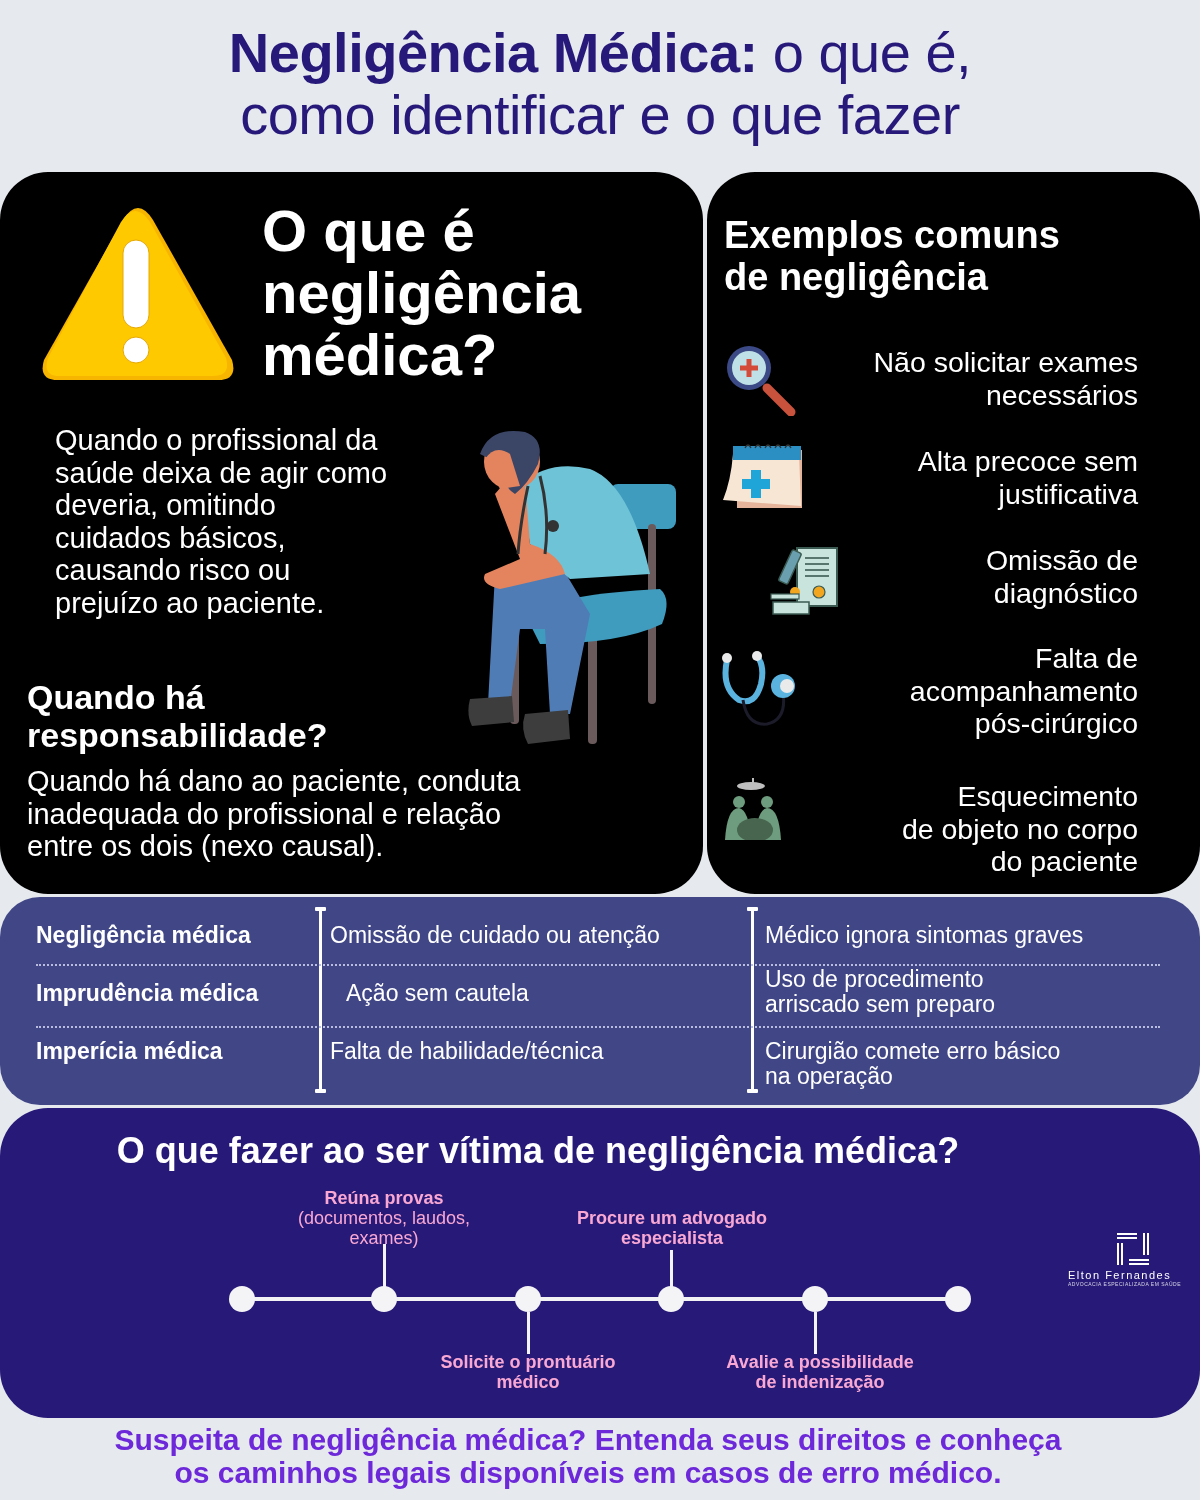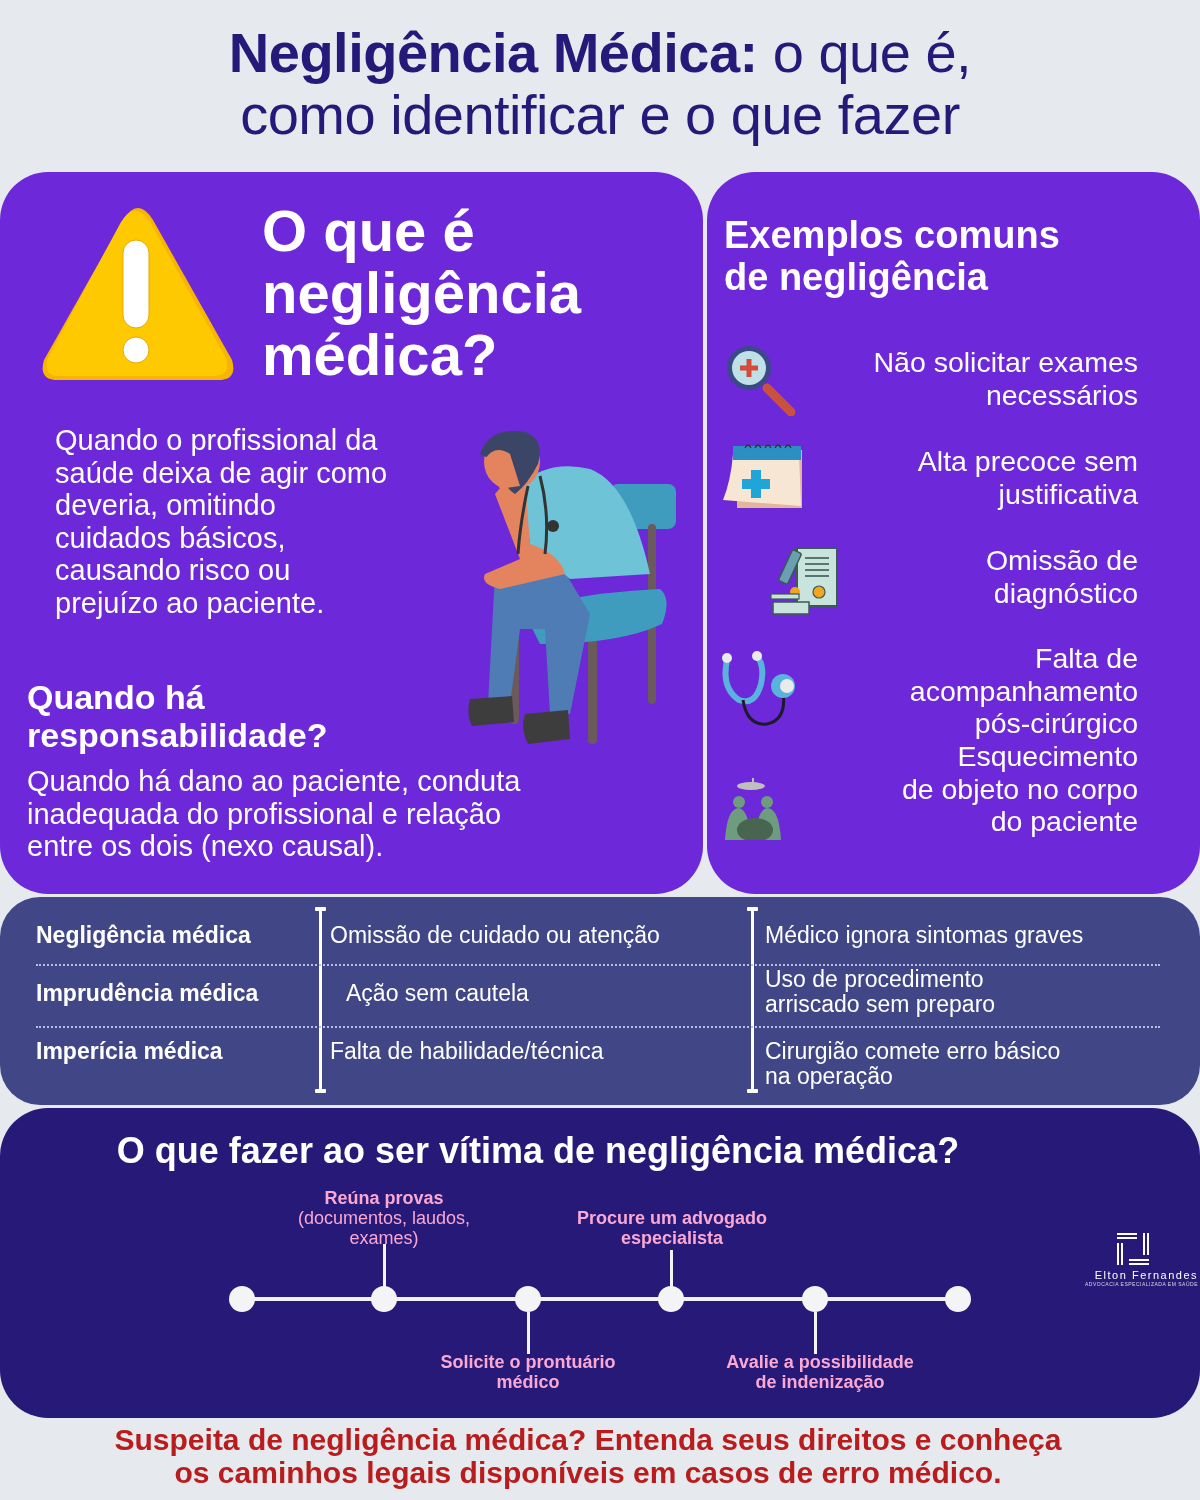--- a/index.html
+++ b/index.html
@@ -1,21 +1,21 @@
 <!DOCTYPE html>
 <html><head>
 <meta charset="utf-8">
 <style>
   html, body { margin:0; padding:0; }
   body { width:1200px; height:1500px; background:#e6e9ee; position:relative; overflow:hidden;
          font-family:"Liberation Sans", sans-serif; color:#26197a; }
   .title { position:absolute; left:0; top:22px; width:1200px; text-align:center; color:#27197a;
            font-size:56px; line-height:62px; letter-spacing:-0.5px; }
   .title b { font-weight:700; }
-  .panel { position:absolute; background:#6d28d9; color:#fff; }
+  .panel { position:absolute; background:#000000; color:#fff; }
   .left { left:0; top:172px; width:703px; height:722px; border-radius:48px; }
   .right { left:707px; top:172px; width:493px; height:722px; border-radius:48px; }
   .warn { position:absolute; left:38px; top:28px; width:200px; height:182px; }
   .h-what { position:absolute; left:262px; top:28px; font-size:58px; line-height:62px; font-weight:700; color:#fff; }
   .p1 { position:absolute; left:27px; top:252px; width:440px; font-size:29px; line-height:32.5px; color:#fff;margin-left:28px; }
   .figure { position:absolute; left:440px; top:242px; width:240px; height:340px; }
   .h-resp { position:absolute; left:27px; top:506px; font-size:34px; line-height:38px; font-weight:700; color:#fff; }
   .p2 { position:absolute; left:27px; top:593px; width:660px; font-size:29px; line-height:32.5px; color:#fff; }
   .h-ex { position:absolute; left:17px; top:42px; font-size:38px; line-height:42px; font-weight:700; color:#fff; }
   .ex-item { position:absolute; left:0; width:431px; color:#fff; font-size:28.5px; line-height:32.5px; text-align:right; }
@@ -28,25 +28,25 @@
   .vbar { position:absolute; width:3px; background:#fff; }
   .vbar::before, .vbar::after { content:""; position:absolute; left:-4px; width:11px; height:4px; background:#fff; border-radius:1px; }
   .vbar::before { top:0; } .vbar::after { bottom:0; }
   .steps { position:absolute; left:0; top:1108px; width:1200px; height:310px; background:#271977; border-radius:48px; }
   .h-steps { position:absolute; left:0; top:22px; width:1076px; text-align:center; font-size:36px; font-weight:700; color:#fff; }
   .line { position:absolute; left:242px; top:189px; width:716px; height:4px; background:#f2f2f4; }
   .node { position:absolute; width:26px; height:26px; border-radius:50%; background:#f4f4f6; top:178px; }
   .stem { position:absolute; width:3px; background:#f4f4f6; }
   .slabel { position:absolute; text-align:center; color:#f9a8d4; font-size:18px; line-height:20px; }
   .slabel b { font-weight:700; }
-  .logo { position:absolute; left:1068px; top:125px; width:130px; text-align:right; color:#fff; }
+  .logo { position:absolute; left:1068px; top:125px; width:130px; text-align:left; color:#fff; }
   .logo .mark { width:32px; height:32px; margin:0 auto 4px; position:relative; }
   .logo .name { font-size:11px; letter-spacing:1.5px; }
   .logo .sub { font-size:5px; letter-spacing:0.5px; opacity:.8; }
-  .footer { position:absolute; left:0; top:1423px; width:1176px; text-align:center; font-size:30px; line-height:33px; font-weight:700; color:#b91c1c; }
+  .footer { position:absolute; left:0; top:1423px; width:1176px; text-align:center; font-size:30px; line-height:33px; font-weight:700; color:#6d28d9; }
 </style>
 </head>
 <body>
 
 <div class="title">
   <div><b>Negligência Médica:</b><span> o que é,</span></div>
   <div>como identificar e o que fazer</div>
 </div>
 
 <div class="panel left">
@@ -176,21 +176,21 @@
 
   <svg class="ex-icon" style="left:14px;top:606px;width:70px;height:62px" viewBox="0 0 70 62">
     <ellipse cx="30" cy="8" rx="14" ry="4" fill="#bfbfbf"></ellipse>
     <line x1="32" y1="0" x2="32" y2="5" stroke="#bfbfbf" stroke-width="2"></line>
     <circle cx="18" cy="24" r="6" fill="#6d9c7e"></circle>
     <circle cx="46" cy="24" r="6" fill="#6d9c7e"></circle>
     <path d="M4 62 Q6 30 18 30 Q28 32 30 62 Z" fill="#6d9c7e"></path>
     <path d="M34 62 Q36 32 46 30 Q58 30 60 62 Z" fill="#6d9c7e"></path>
     <ellipse cx="34" cy="52" rx="18" ry="12" fill="#48654f"></ellipse>
   </svg>
-  <div class="ex-item" style="top:568px;padding-left:84px;box-sizing:border-box">
+  <div class="ex-item" style="top:608px;padding-left:84px;box-sizing:border-box">
     <div>Esquecimento</div>
     <div>de objeto no corpo</div>
     <div>do paciente</div>
   </div>
 </div>
 
 <div class="table-panel">
   <div class="vbar" style="left:319px;top:10px;height:186px"></div>
   <div class="vbar" style="left:751px;top:10px;height:186px"></div>
 

